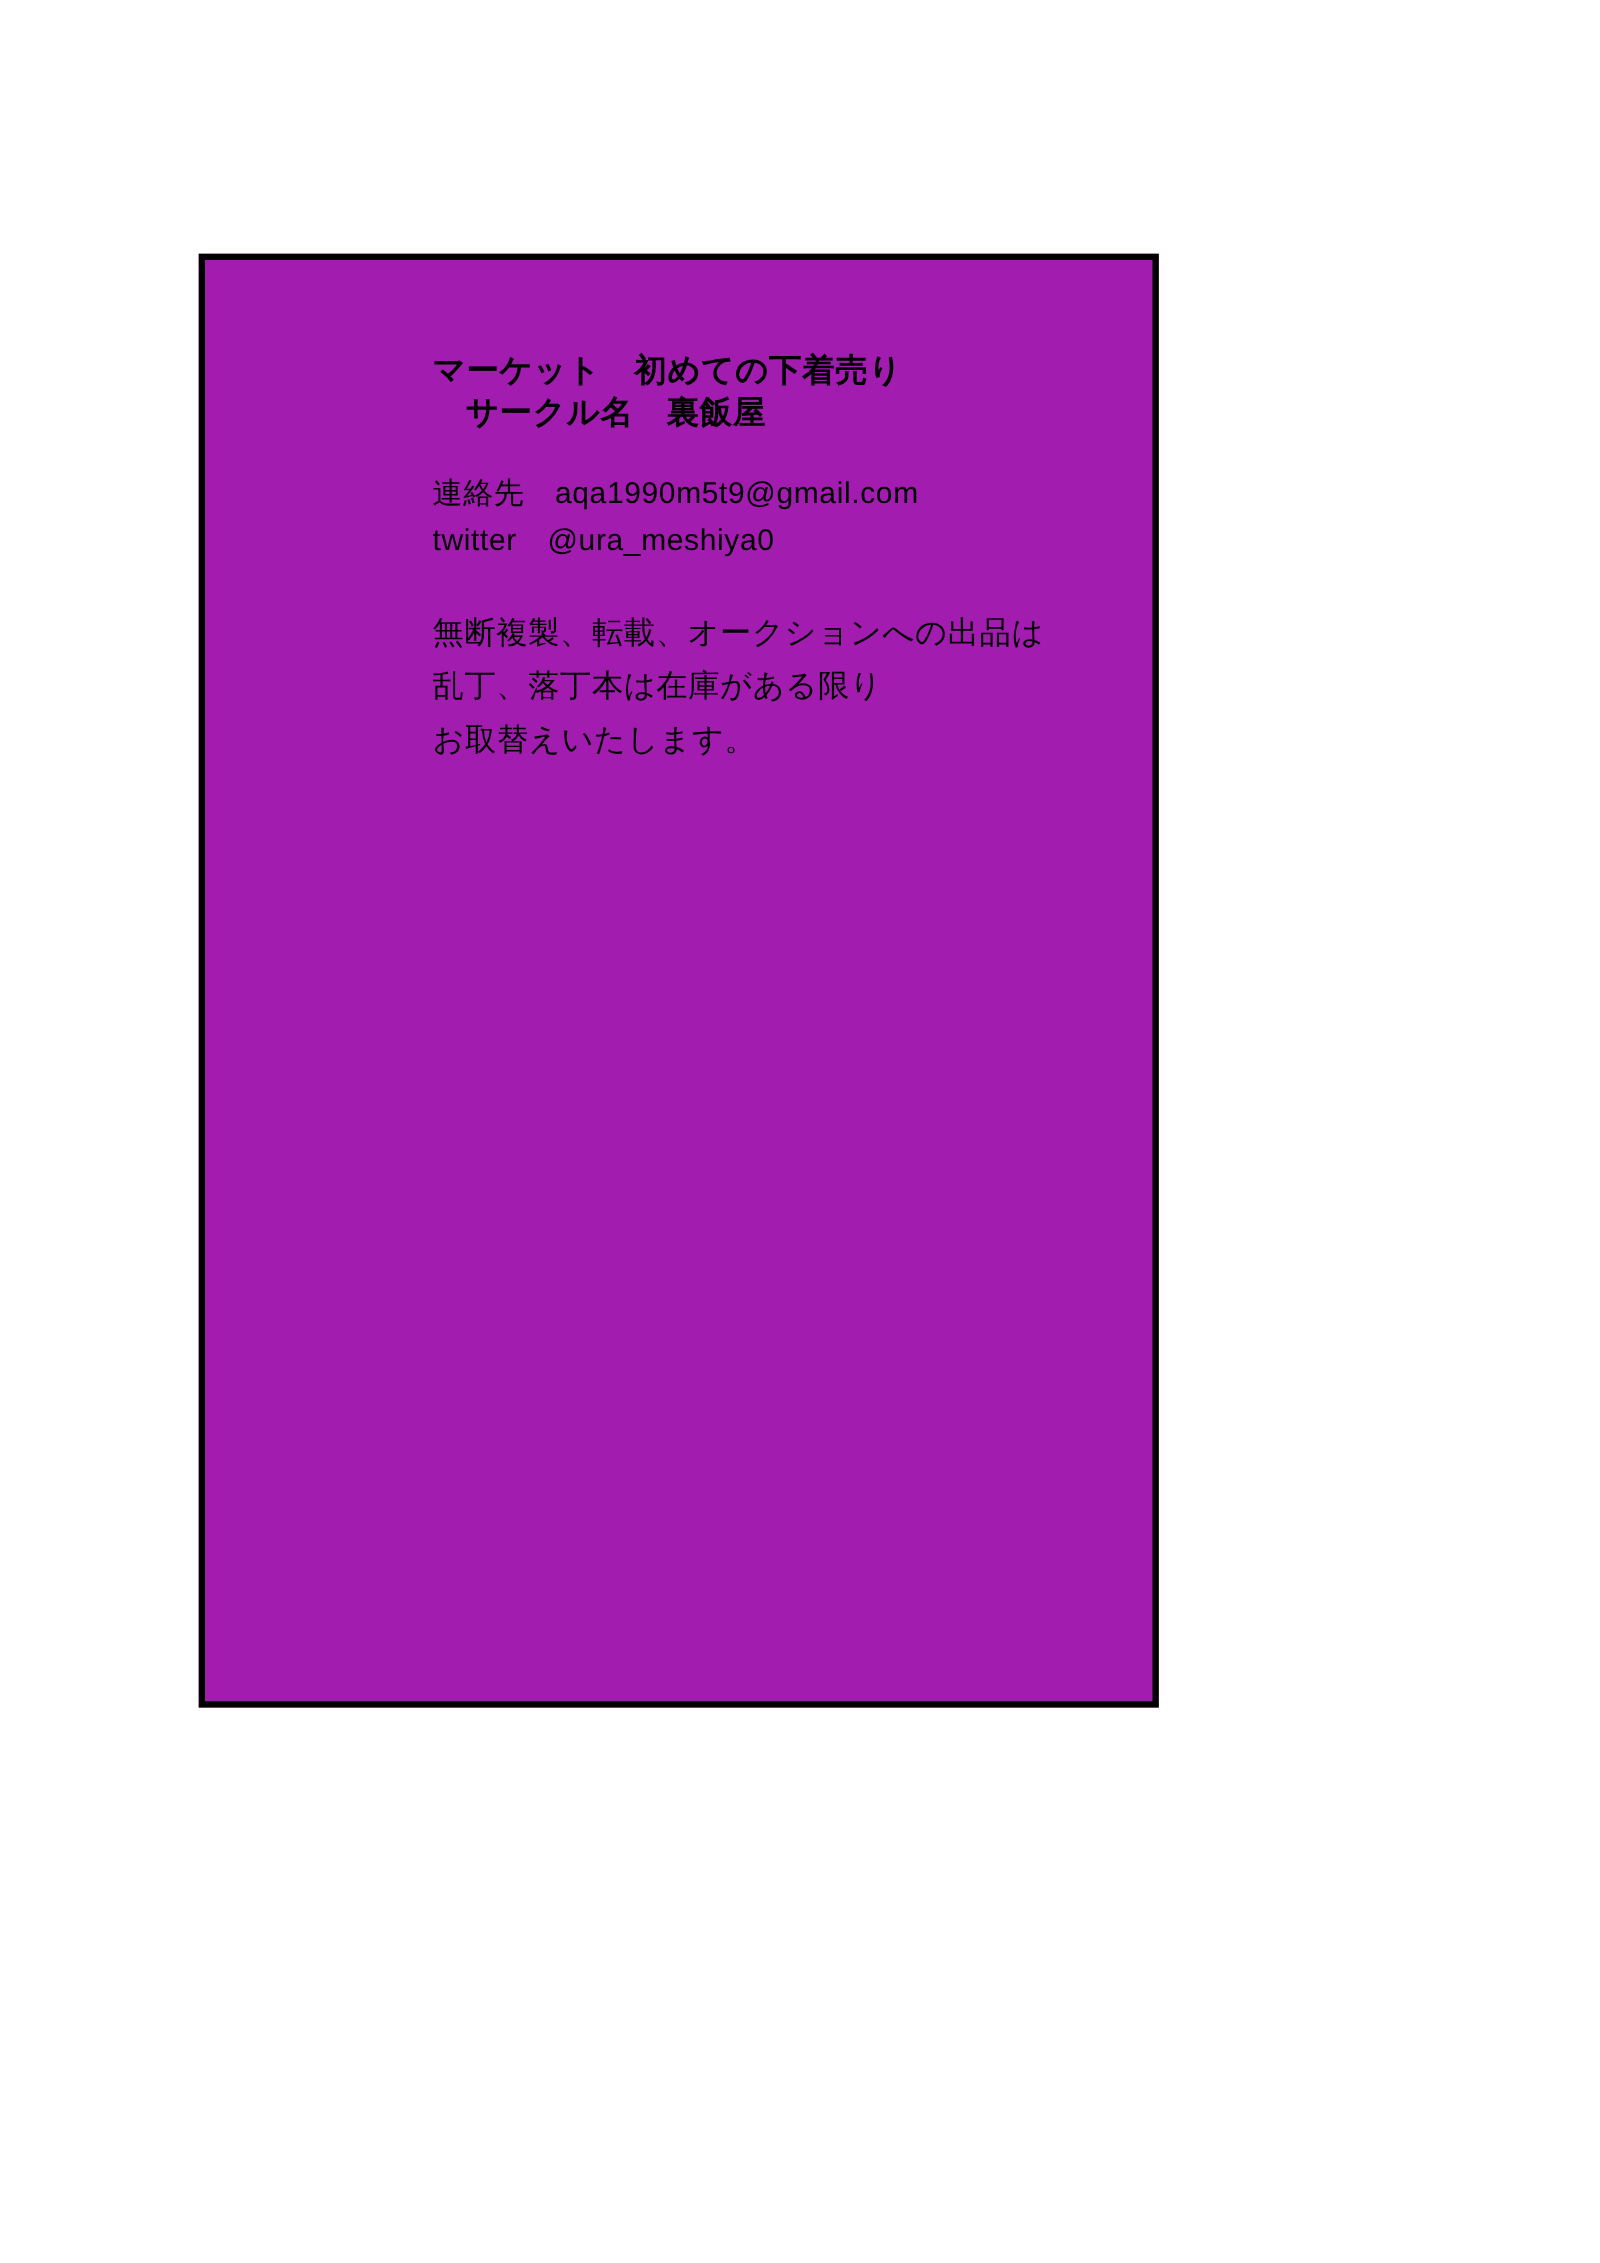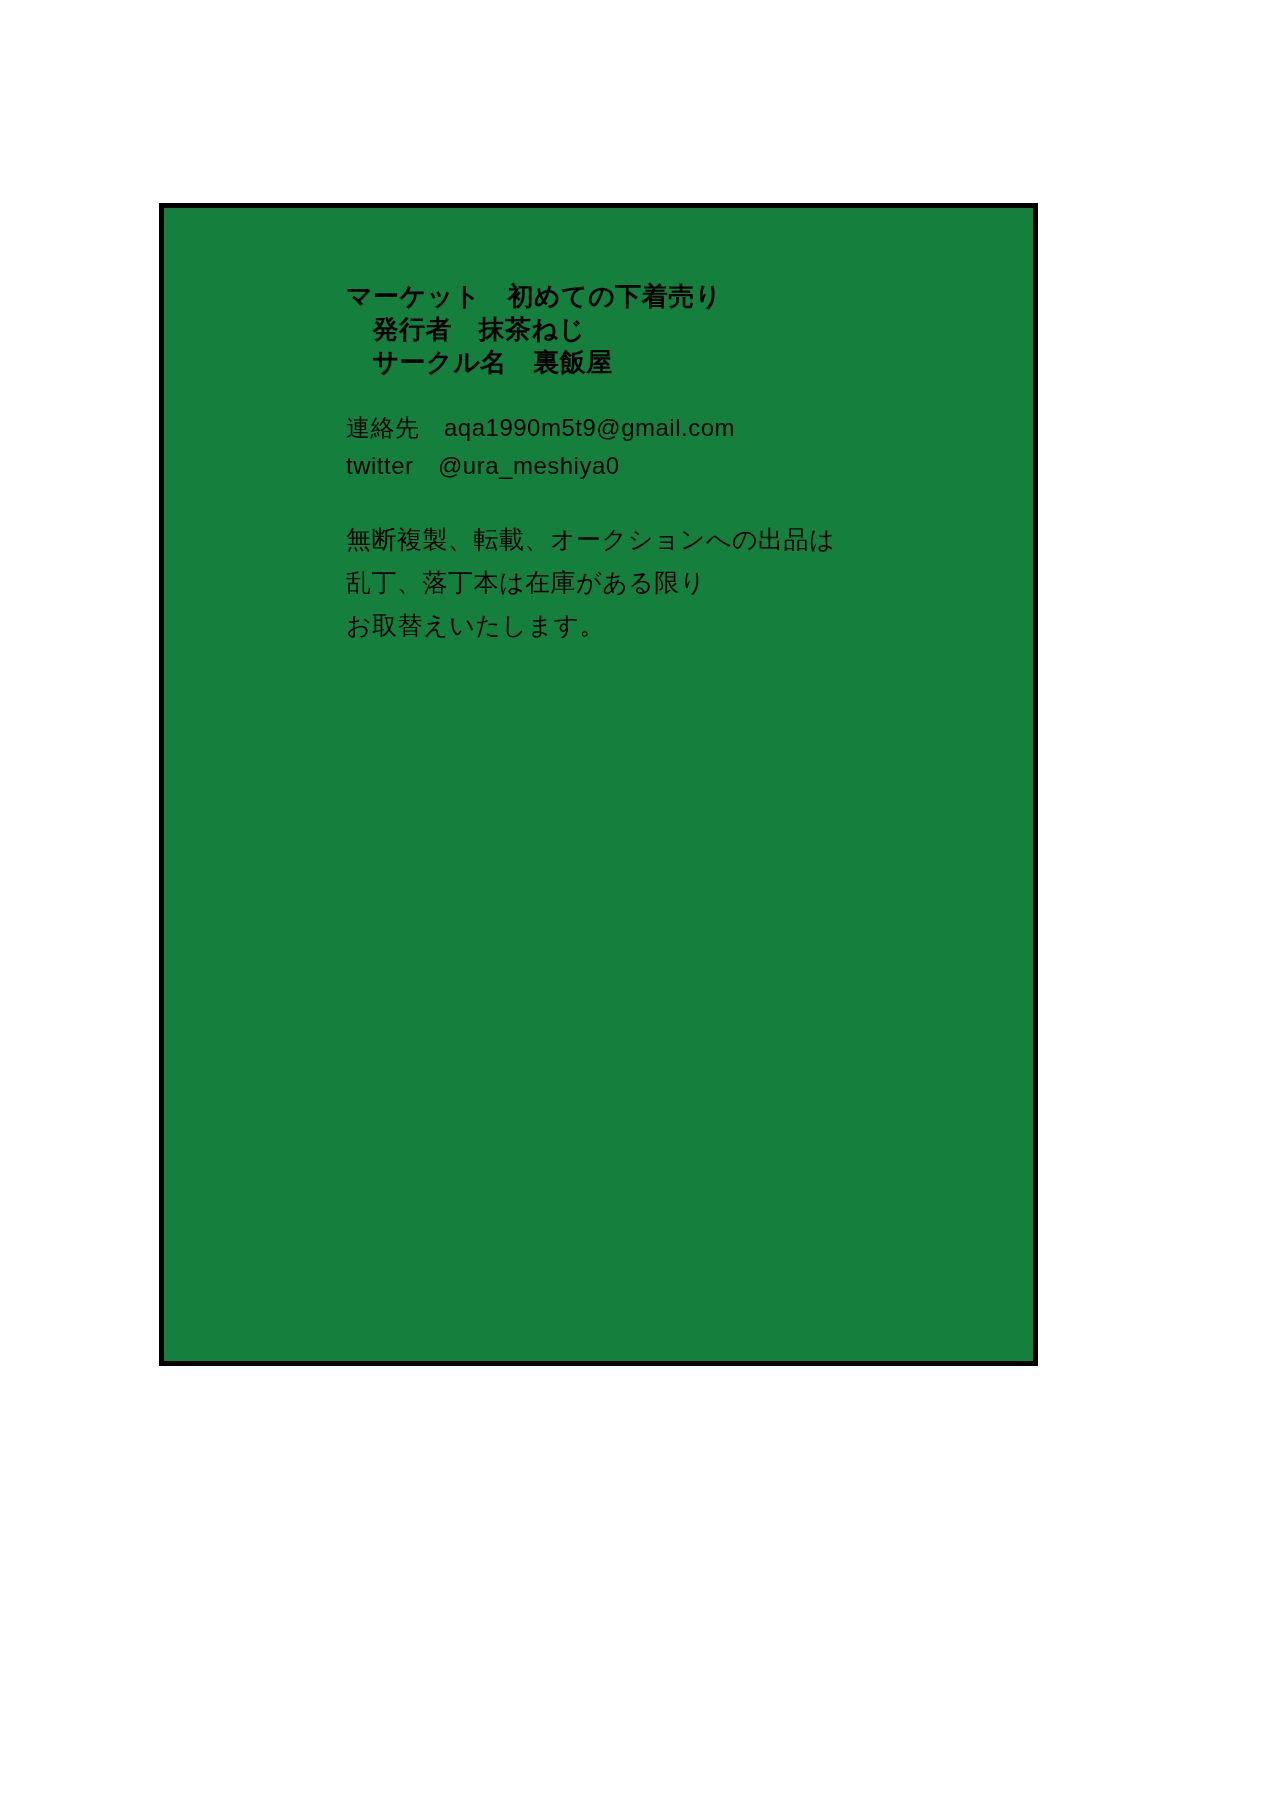--- a/index.html
+++ b/index.html
@@ -12,25 +12,25 @@
     height: 1810px;
     position: relative;
     font-family: "Liberation Sans", sans-serif;
     color: #000000;
     overflow: hidden;
   }
   .page-frame {
     position: absolute;
     left: 159px;
     top: 203px;
-    width: 879px;
+    width: 768px;
     height: 1163px;
     border: 5px solid #000000;
     box-sizing: border-box;
-    background: #15803d;
+    background: #a21caf;
   }
   .colophon {
     position: absolute;
     left: 182px;
     top: 72px;
     width: 600px;
   }
   .block {
     margin: 0;
   }
@@ -59,21 +59,20 @@
   }
 </style>
 </head>
 <body>
 
 <div class="page-frame">
   <div class="colophon">
 
     <div class="block block-credits">
       <div class="line">マーケット　初めての下着売り</div>
-      <div class="line">　発行者　抹茶ねじ</div>
       <div class="line">　サークル名　裏飯屋</div>
     </div>
 
     <div class="gap-1"></div>
 
     <div class="block block-contact">
       <div class="line">連絡先　aqa1990m5t9@gmail.com</div>
       <div class="line">twitter　@ura_meshiya0</div>
     </div>
 

